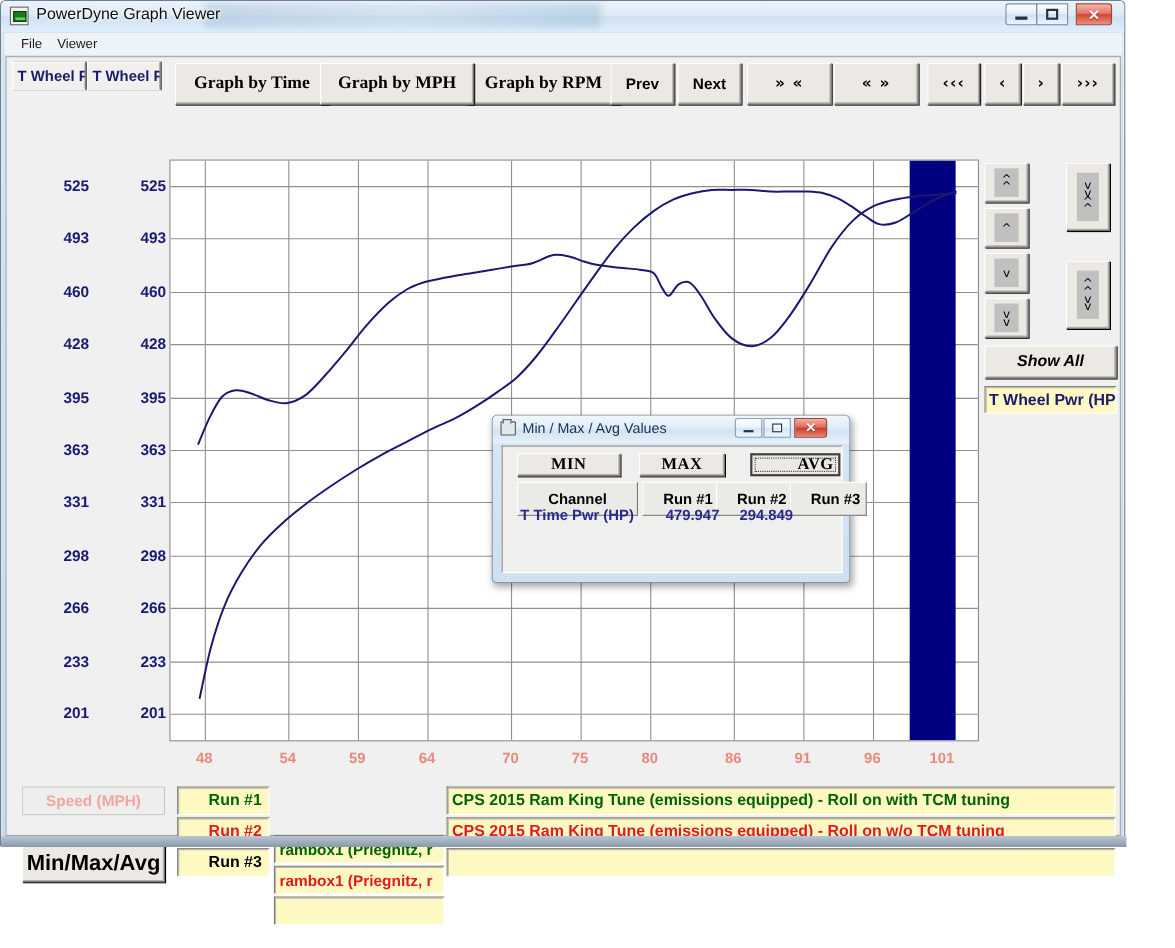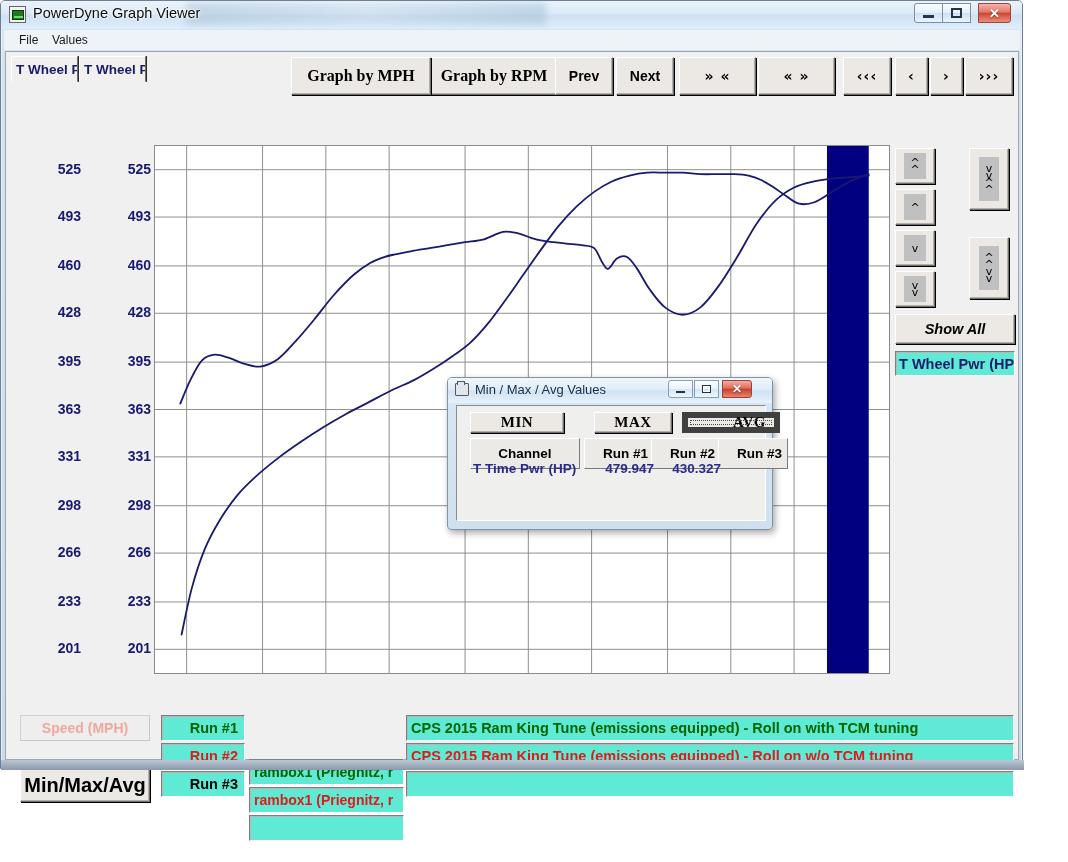--- a/index.html
+++ b/index.html
@@ -96,21 +96,21 @@
     background: #ece9e4;
     border: 1px solid;
     border-color: #ffffff #6f6f6f #6f6f6f #ffffff;
     box-shadow: 1px 1px 0 0 #000, inset -1px -1px 0 0 #b3b0aa;
     display: flex; align-items: center; justify-content: center;
     font-size: 14px; color: #000;
     position: absolute;
     cursor: default;
   }
   .field3d {
-    background: #5eead4;
+    background: #fef9c3;
     border: 1px solid;
     border-color: #7e7e7e #ffffff #ffffff #7e7e7e;
     box-shadow: inset 1px 1px 0 0 #b8b6b1;
     position: absolute;
     display: flex; align-items: center;
     font-size: 13px;
     overflow: hidden; white-space: nowrap;
   }
 
   
@@ -246,23 +246,23 @@
     background: #eff0ee;
     border: 1px solid;
     border-color: #8b8b8b #ffffff #ffffff #8b8b8b;
   }
   .dbtn {
     position: absolute; top: 6px; height: 21px;
     font-weight: bold; font-family: "Liberation Serif", serif; font-size: 15px;
     letter-spacing: 0.5px;
   }
   #d-min { left: 13px; width: 94px; }
-  #d-max { left: 137px; width: 78px; }
-  #d-avg { left: 225px; width: 98px;
-           border: 6px solid #404040; box-shadow: none;
+  #d-max { left: 124px; width: 78px; }
+  #d-avg { left: 225px; width: 82px;
+           border: 2px solid #404040; box-shadow: none;
            background: #ece9e4; padding-left: 37px; }
   #d-avg .focusring {
     position: absolute; left: 2px; top: 2px; right: 2px; bottom: 2px;
     border: 1px dotted #4a4a4a;
   }
   .dhdr {
     position: absolute; top: 32px; height: 31px;
     font-weight: bold; font-size: 13.5px; color: #000;
     background: #eceae6;
     border: 1px solid; border-color: #ffffff #7a7a7a #7a7a7a #ffffff;
@@ -302,28 +302,29 @@
     <div class="wbtn" id="btn-max">
         <div class="max-glyph"></div>
       </div>
     <div class="wbtn" id="btn-close">
         <span class="gl">✕</span>
       </div>
   </div>
 
   <div id="menubar">
     <div class="menu-item" id="menu-file">File</div>
-    <div class="menu-item" id="menu-options">Values</div>
+    <div class="menu-item" id="menu-options">Viewer</div>
   </div>
 
   <div id="client">
 
     <div class="chan-tab" id="tab-0">T Wheel P</div>
     <div class="chan-tab" id="tab-1">T Wheel P</div>
 
+    <div class="btn3d tbtn" style="left:153px;width:140px;">Graph by Time</div>
     <div class="btn3d tbtn" style="left:418px;width:140px;">Graph by RPM</div>
     <div class="btn3d tbtn" style="left:285px;width:140px;">Graph by MPH</div>
     <div class="btn3d tbtn nav" style="left:549px;width:58px;">Prev</div>
     <div class="btn3d tbtn nav" style="left:610px;width:58px;">Next</div>
     <div class="btn3d tbtn chev" style="left:673px;width:77px;">» «</div>
     <div class="btn3d tbtn chev" style="left:752px;width:77px;">« »</div>
     <div class="btn3d tbtn chev" style="left:837px;width:48px;">‹‹‹</div>
     <div class="btn3d tbtn chev" style="left:889px;width:33px;">‹</div>
     <div class="btn3d tbtn chev" style="left:924px;width:33px;">›</div>
     <div class="btn3d tbtn chev" style="left:959px;width:48px;">›››</div>
@@ -376,20 +377,33 @@
           <line x1="0" y1="359.7219101123595" x2="734" y2="359.7219101123595" stroke="#8f8f8f" stroke-width="1"></line>
           <line x1="0" y1="407.0926966292135" x2="734" y2="407.0926966292135" stroke="#8f8f8f" stroke-width="1"></line>
           <line x1="0" y1="455.9438202247191" x2="734" y2="455.9438202247191" stroke="#8f8f8f" stroke-width="1"></line>
           <line x1="0" y1="503.314606741573" x2="734" y2="503.314606741573" stroke="#8f8f8f" stroke-width="1"></line>
           <rect x="671.9896551724137" y="0" width="41.762068965517415" height="527" fill="#000080"></rect>
           <path d="M25.31,257.58 C27.00,253.63 31.85,241.05 35.43,233.89 C39.02,226.74 42.82,218.84 46.82,214.65 C50.83,210.45 55.05,209.22 59.48,208.73 C63.91,208.23 68.55,210.21 73.40,211.69 C78.25,213.17 83.31,216.13 88.59,217.61 C93.86,219.09 99.34,221.31 105.04,220.57 C110.73,219.83 116.85,217.36 122.76,213.17 C128.66,208.97 134.36,202.07 140.47,195.40 C146.59,188.74 153.13,180.85 159.46,173.20 C165.78,165.55 171.90,156.92 178.44,149.51 C184.98,142.11 192.57,134.22 198.69,128.79 C204.80,123.36 210.08,119.91 215.14,116.95 C220.20,113.99 224.63,112.51 229.06,111.03 C233.49,109.54 237.07,109.05 241.71,108.06 C246.35,107.08 251.42,106.09 256.90,105.10 C262.38,104.12 268.71,103.13 274.62,102.14 C280.52,101.16 286.43,100.17 292.33,99.18 C298.24,98.20 303.94,97.21 310.05,96.22 C316.17,95.24 322.71,94.99 329.03,93.26 C335.36,91.53 342.32,86.85 348.02,85.86 C353.71,84.87 358.56,86.35 363.20,87.34 C367.84,88.33 371.85,90.55 375.86,91.78 C379.87,93.01 383.45,94.00 387.25,94.74 C391.04,95.48 394.63,95.73 398.64,96.22 C402.65,96.72 406.65,97.21 411.29,97.70 C415.93,98.20 421.84,98.44 426.48,99.18 C431.12,99.92 435.76,99.43 439.13,102.14 C442.51,104.86 444.41,112.01 446.73,115.47 C449.05,118.92 450.52,123.36 453.06,122.87 C455.59,122.37 458.75,114.48 461.91,112.51 C465.08,110.53 468.66,109.30 472.04,111.03 C475.41,112.75 478.37,117.44 482.16,122.87 C485.96,128.30 490.18,137.18 494.82,143.59 C499.46,150.01 504.52,157.16 510.00,161.36 C515.49,165.55 521.81,168.76 527.72,168.76 C533.63,168.76 539.53,166.04 545.44,161.36 C551.34,156.67 557.04,149.02 563.16,140.63 C569.27,132.24 575.81,121.39 582.14,111.03 C588.47,100.66 594.79,87.83 601.12,78.46 C607.45,69.08 613.78,60.94 620.10,54.77 C626.43,48.60 632.76,44.66 639.09,41.45 C645.41,38.24 651.74,37.01 658.07,35.53 C664.40,34.05 670.72,33.31 677.05,32.57 C683.38,31.83 689.92,31.58 696.03,31.09 C702.15,30.59 710.80,29.85 713.75,29.61" fill="none" stroke="#191970" stroke-width="1.8" stroke-linejoin="round" stroke-linecap="round"></path>
           <path d="M26.58,488.51 C28.26,480.86 32.90,456.68 36.70,442.62 C40.50,428.56 44.71,415.48 49.36,404.13 C54.00,392.78 59.06,383.65 64.54,374.53 C70.03,365.40 76.14,356.76 82.26,349.36 C88.38,341.96 94.49,336.28 101.24,330.12 C107.99,323.95 115.37,318.03 122.76,312.35 C130.14,306.68 137.94,301.25 145.53,296.07 C153.13,290.89 160.72,285.95 168.31,281.26 C175.91,276.58 183.50,272.14 191.09,267.94 C198.69,263.75 206.28,260.05 213.87,256.10 C221.47,252.15 229.06,247.96 236.65,244.26 C244.24,240.55 252.26,237.59 259.43,233.89 C266.60,230.19 273.35,226.00 279.68,222.05 C286.01,218.10 291.49,214.40 297.40,210.21 C303.30,206.01 309.21,202.31 315.11,196.88 C321.02,191.46 326.93,184.80 332.83,177.64 C338.74,170.49 344.64,162.10 350.55,153.96 C356.45,145.81 362.36,137.18 368.27,128.79 C374.17,120.40 380.08,111.77 385.98,103.62 C391.89,95.48 397.79,87.09 403.70,79.94 C409.61,72.78 415.51,66.37 421.42,60.69 C427.32,55.02 433.23,50.08 439.13,45.89 C445.04,41.70 450.95,38.24 456.85,35.53 C462.76,32.81 468.66,31.09 474.57,29.61 C480.47,28.13 486.38,27.14 492.29,26.65 C498.19,26.15 504.10,26.65 510.00,26.65 C515.91,26.65 521.81,26.40 527.72,26.65 C533.63,26.89 539.53,27.88 545.44,28.13 C551.34,28.37 557.46,28.13 563.16,28.13 C568.85,28.13 574.54,27.88 579.61,28.13 C584.67,28.37 589.10,28.62 593.53,29.61 C597.96,30.59 601.96,32.07 606.18,34.05 C610.40,36.02 614.62,38.74 618.84,41.45 C623.06,44.16 627.27,47.62 631.49,50.33 C635.71,53.05 639.51,56.75 644.15,57.73 C648.79,58.72 653.85,58.23 659.33,56.25 C664.82,54.28 671.15,49.34 677.05,45.89 C682.96,42.44 688.65,38.49 694.77,35.53 C700.89,32.57 710.59,29.36 713.75,28.13" fill="none" stroke="#191970" stroke-width="1.8" stroke-linejoin="round" stroke-linecap="round"></path>
         </svg>
     </div>
 
+    <div id="xaxis-band">
+        <div class="xlab" style="left: 39.6379px;">48</div>
+        <div class="xlab" style="left: 115.569px;">54</div>
+        <div class="xlab" style="left: 178.845px;">59</div>
+        <div class="xlab" style="left: 242.121px;">64</div>
+        <div class="xlab" style="left: 318.052px;">70</div>
+        <div class="xlab" style="left: 381.328px;">75</div>
+        <div class="xlab" style="left: 444.603px;">80</div>
+        <div class="xlab" style="left: 520.534px;">86</div>
+        <div class="xlab" style="left: 583.81px;">91</div>
+        <div class="xlab" style="left: 647.086px;">96</div>
+        <div class="xlab" style="left: 710.362px;">101</div>
+      </div>
 
     <div class="btn3d sidebtn" style="left:889px;top:96px;">
       <div class="inner-face">
           <span>^</span>
           <span>^</span>
         </div>
     </div>
     <div class="btn3d sidebtn" style="left:889px;top:137px;">
       <div class="inner-face">
           <span>^</span>
@@ -465,15 +479,15 @@
     <div class="btn3d dbtn" id="d-avg">
       <span>AVG</span>
       <span class="focusring"></span>
     </div>
     <div class="dhdr" id="h-chan">Channel</div>
     <div class="dhdr" id="h-r1">Run #1</div>
     <div class="dhdr" id="h-r2">Run #2</div>
     <div class="dhdr" id="h-r3">Run #3</div>
     <div class="dcell" id="c-chan">T Time Pwr (HP)</div>
     <div class="dcell" id="c-r1">479.947</div>
-    <div class="dcell" id="c-r2">430.327</div>
+    <div class="dcell" id="c-r2">294.849</div>
   </div>
 </div>
 
 </body></html>

